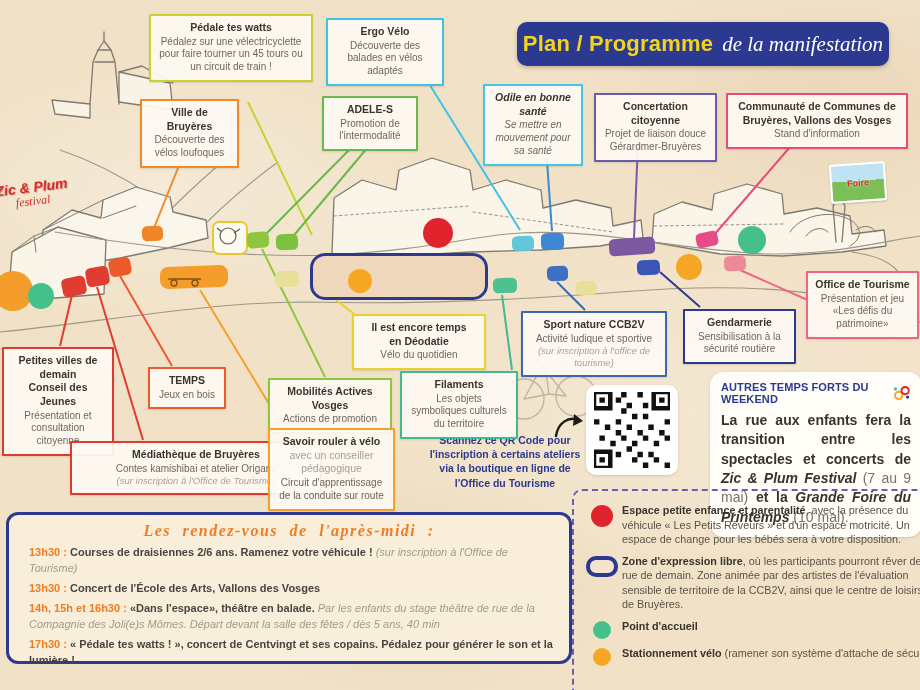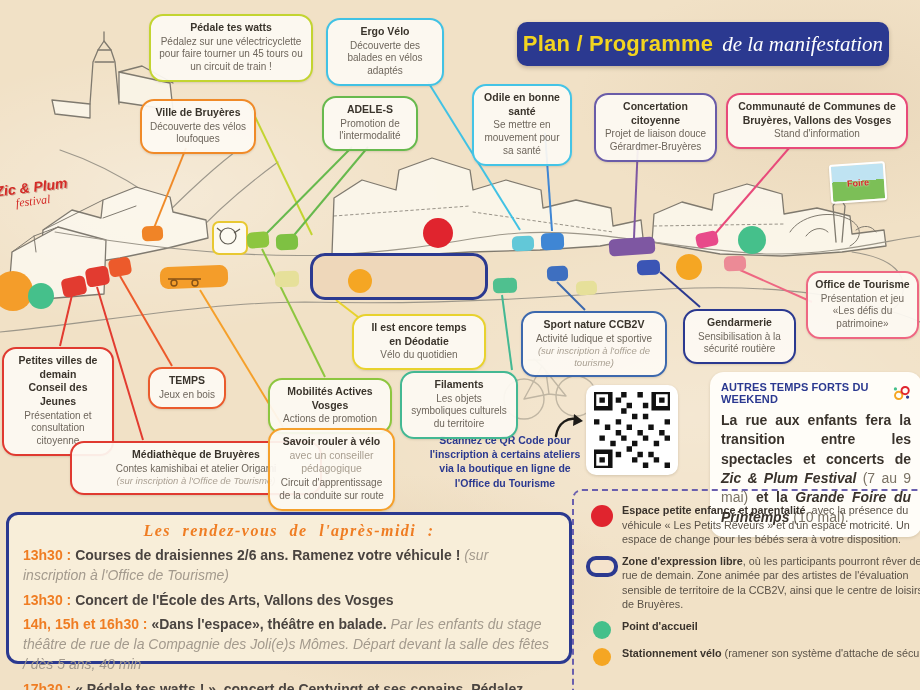--- a/index.html
+++ b/index.html
@@ -7,21 +7,21 @@
     font-family:"Liberation Sans",sans-serif;
     background:
       radial-gradient(ellipse 400px 200px at 18% 28%, rgba(255,255,255,.30), rgba(255,255,255,0) 70%),
       radial-gradient(ellipse 500px 260px at 75% 60%, rgba(255,255,255,.22), rgba(255,255,255,0) 70%),
       radial-gradient(ellipse 300px 160px at 45% 85%, rgba(190,160,120,.18), rgba(255,255,255,0) 70%),
       radial-gradient(ellipse 360px 180px at 90% 15%, rgba(190,160,120,.15), rgba(255,255,255,0) 70%),
       #f1e1c6;}
   svg.layer{position:absolute;left:0;top:0;}
   
   .callout{position:absolute;background:rgba(253,250,243,.93);border:2.5px solid #999;
-    border-radius:14px;padding:5px 7px 6px;text-align:center;box-shadow:0 1px 2px rgba(90,70,40,.15);z-index:5;box-sizing:border-box;}
+    border-radius:1px;padding:5px 7px 6px;text-align:center;box-shadow:0 1px 2px rgba(90,70,40,.15);z-index:5;box-sizing:border-box;}
   .callout .t{font-weight:bold;font-size:10.5px;color:#3a342c;line-height:1.3;}
   .callout .suffix{font-weight:normal;color:#a89e90;}
   .callout .b{font-size:10px;color:#6e665c;line-height:1.28;margin-top:1px;}
   .callout .n{display:block;font-size:9.5px;font-style:italic;color:#aaa093;line-height:1.25;}
   
   #banner{position:absolute;left:517px;top:22px;width:372px;height:44px;background:#2b3990;
     border-radius:10px;display:flex;align-items:center;justify-content:center;gap:9px;z-index:6;
     box-shadow:0 2px 4px rgba(60,40,20,.25);}
   #banner .main{color:#f2d41f;font-weight:800;font-size:22px;letter-spacing:.2px;}
   #banner .script{color:#ffffff;font-family:"Liberation Serif",serif;font-style:italic;font-size:21px;text-align:center;}
@@ -53,21 +53,21 @@
   #weekend .hd .txt{color:#2b3990;font-weight:800;font-size:11px;letter-spacing:.1px;}
   #weekend .bd{margin-top:6px;font-size:14px;color:#3a332c;line-height:1.38;text-align:justify;}
   #weekend .bd .bold{font-weight:bold;}
   #weekend .bd .bolditalic{font-weight:bold;font-style:italic;}
   #weekend .bd .plain{font-weight:normal;color:#7a7264;}
   
   #schedule{position:absolute;left:6px;top:512px;width:566px;height:152px;background:#f8eed9;
     border:3px solid #2b3990;border-radius:12px;z-index:5;box-sizing:border-box;padding:7px 14px;}
   #schedule .title{text-align:center;color:#ef7d23;font-family:"Liberation Serif",serif;
     font-style:italic;font-weight:bold;font-size:16px;letter-spacing:1.5px;word-spacing:6px;margin-bottom:5px;}
-  .sched-row{font-size:14px;line-height:1.45;margin-bottom:4px;color:#4a4440;}
+  .sched-row{font-size:11px;line-height:1.45;margin-bottom:4px;color:#4a4440;margin-left:6px;}
   .sched-row .time{color:#ef7d23;font-weight:bold;}
   .sched-row .main{font-weight:bold;color:#4a4440;}
   .sched-row .note{font-style:italic;font-weight:normal;color:#a39a8d;}
   
   #legend{position:absolute;left:572px;top:489px;width:374px;height:212px;border:2.5px dashed #6a5fae;
     border-radius:10px;z-index:5;box-sizing:border-box;padding:12px 8px 8px 8px;}
   .leg-item{display:flex;margin-bottom:7px;}
   .leg-mark{width:40px;flex:0 0 40px;display:flex;justify-content:center;padding-top:2px;}
   .leg-txt{font-size:10.8px;line-height:1.35;color:#5a5248;}
   .leg-txt .t{font-weight:bold;color:#3a332c;}
@@ -263,29 +263,29 @@
 
   <div id="callouts">
       <div class="callout" style="left: 149px; top: 14px; width: 164px; border-color: rgb(195, 212, 49);">
         <div class="t">Pédale tes watts</div>
         <div class="b">Pédalez sur une vélectricyclette pour faire tourner un 45 tours ou un circuit de train !</div>
       </div>
       <div class="callout" style="left: 326px; top: 18px; width: 118px; border-color: rgb(65, 194, 228);">
         <div class="t">Ergo Vélo</div>
         <div class="b">Découverte des balades en vélos adaptés</div>
       </div>
-      <div class="callout" style="left: 140px; top: 99px; width: 116px; border-color: rgb(240, 138, 40);">
+      <div class="callout" style="left: 140px; top: 99px; width: 99px; border-color: rgb(240, 138, 40);">
         <div class="t">Ville de Bruyères</div>
         <div class="b">Découverte des vélos loufoques</div>
       </div>
       <div class="callout" style="left: 322px; top: 96px; width: 96px; border-color: rgb(103, 185, 77);">
         <div class="t">ADELE-S</div>
         <div class="b">Promotion de l'intermodalité</div>
       </div>
-      <div class="callout" style="left: 472px; top: 84px; width: 100px; border-color: rgb(68, 196, 230);">
+      <div class="callout" style="left: 483px; top: 84px; width: 100px; border-color: rgb(68, 196, 230); font-style: italic;">
         <div class="t">Odile en bonne santé</div>
         <div class="b">Se mettre en mouvement pour sa santé</div>
       </div>
       <div class="callout" style="left: 594px; top: 93px; width: 123px; border-color: rgb(106, 92, 168);">
         <div class="t">Concertation citoyenne</div>
         <div class="b">Projet de liaison douce Gérardmer-Bruyères</div>
       </div>
       <div class="callout" style="left: 726px; top: 93px; width: 182px; border-color: rgb(232, 74, 122);">
         <div class="t">Communauté de Communes de<br>Bruyères, Vallons des Vosges</div>
         <div class="b">Stand d'information</div>

